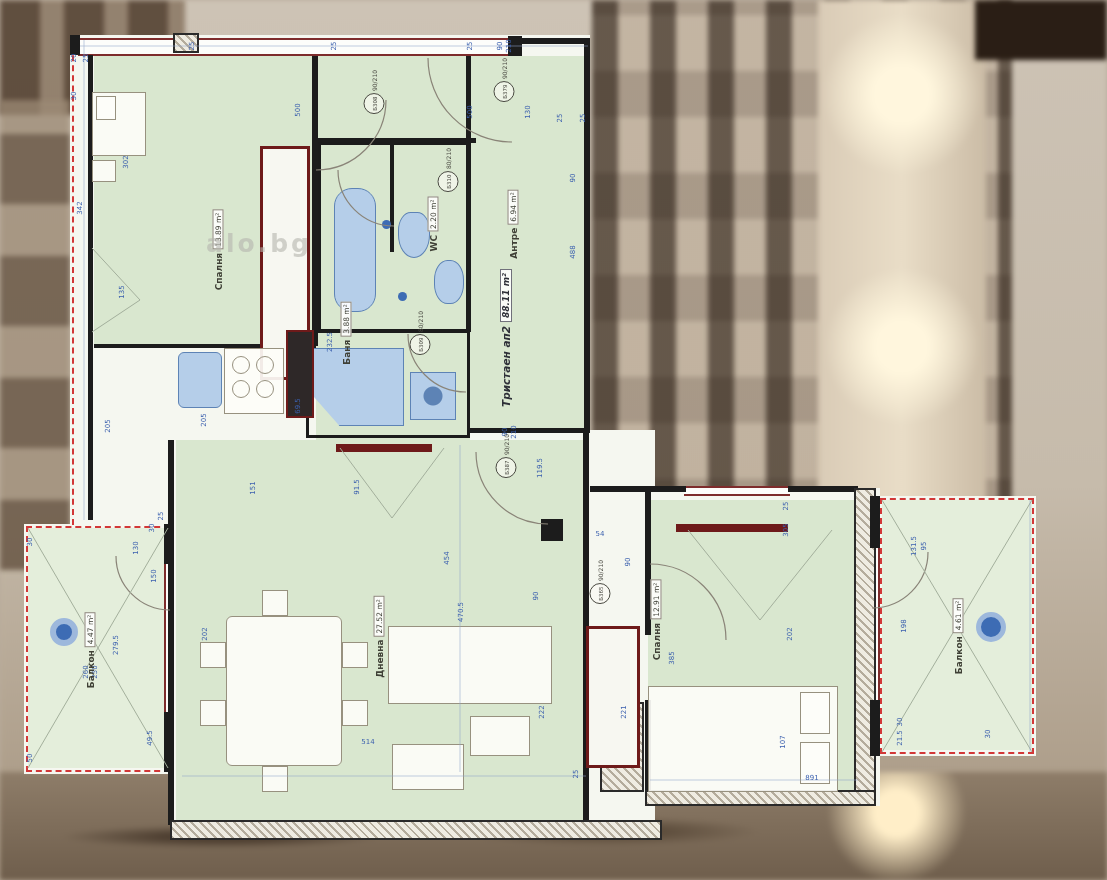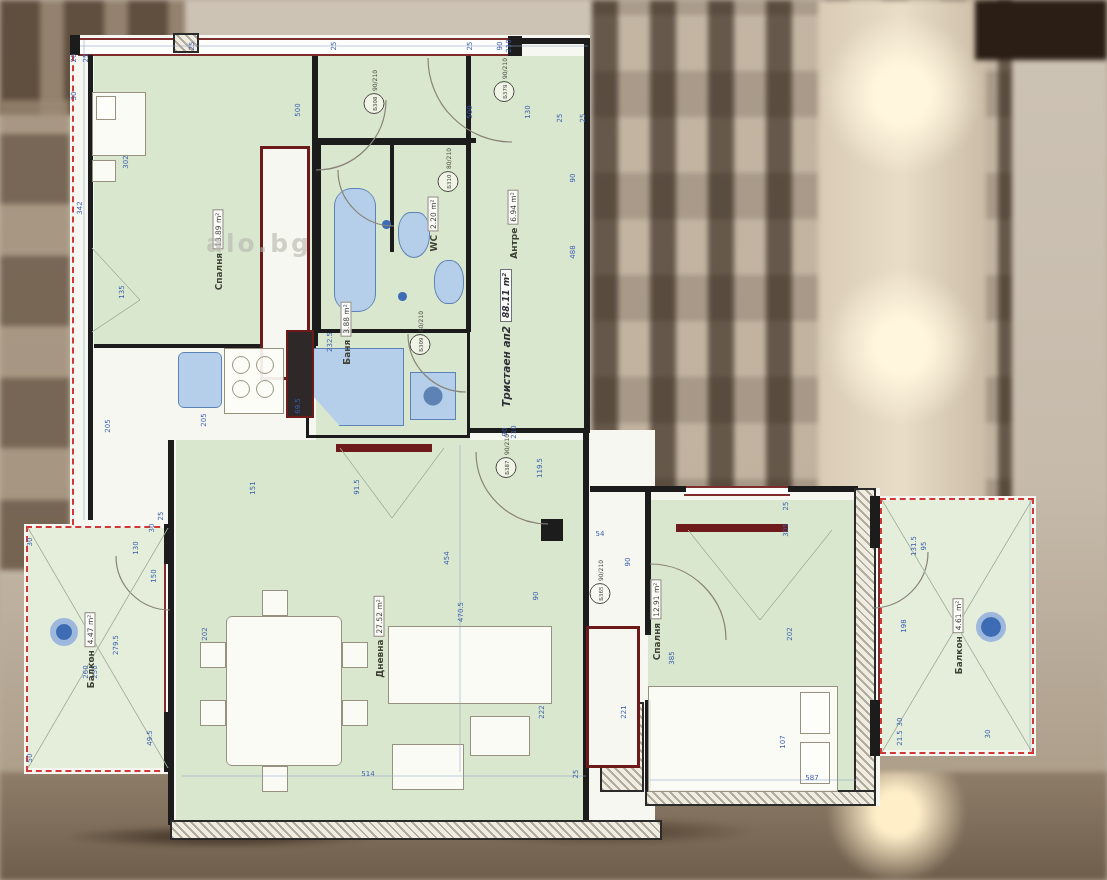--- a/index.html
+++ b/index.html
@@ -225,38 +225,38 @@
         <span class="dim rot" style="left: 514px; top: 432px;">210</span>
         <span class="dim rot" style="left: 540px; top: 468px;">119.5</span>
         <span class="dim rot" style="left: 447px; top: 558px;">454</span>
         <span class="dim rot" style="left: 461px; top: 612px;">470.5</span>
         <span class="dim rot" style="left: 536px; top: 596px;">90</span>
         <span class="dim rot" style="left: 152px; top: 528px;">30</span>
         <span class="dim rot" style="left: 161px; top: 516px;">25</span>
         <span class="dim rot" style="left: 136px; top: 548px;">130</span>
         <span class="dim rot" style="left: 154px; top: 576px;">150</span>
         <span class="dim rot" style="left: 205px; top: 634px;">202</span>
-        <span class="dim" style="left: 368px; top: 774px; text-align: center;">514</span>
+        <span class="dim" style="left: 368px; top: 742px; text-align: center;">514</span>
         <span class="dim rot" style="left: 542px; top: 712px;">222</span>
         <span class="dim rot" style="left: 624px; top: 712px;">221</span>
         <span class="dim rot" style="left: 576px; top: 774px;">25</span>
         <span class="dim rot" style="left: 116px; top: 645px;">279.5</span>
         <span class="dim rot" style="left: 86px; top: 672px;">260</span>
         <span class="dim rot" style="left: 95px; top: 672px;">250</span>
         <span class="dim rot" style="left: 150px; top: 738px;">49.5</span>
         <span class="dim rot" style="left: 30px; top: 758px;">50</span>
         <span class="dim rot" style="left: 30px; top: 542px;">30</span>
         <span class="dim" style="left: 600px; top: 534px;">54</span>
         <span class="dim rot" style="left: 786px; top: 506px;">25</span>
         <span class="dim rot" style="left: 786px; top: 530px;">305</span>
         <span class="dim rot" style="left: 628px; top: 562px;">90</span>
         <span class="dim rot" style="left: 672px; top: 658px;">385</span>
         <span class="dim rot" style="left: 790px; top: 634px;">202</span>
         <span class="dim rot" style="left: 783px; top: 742px;">107</span>
-        <span class="dim" style="left: 812px; top: 778px;">587</span>
+        <span class="dim" style="left: 812px; top: 778px;">891</span>
         <span class="dim rot" style="left: 914px; top: 546px;">131.5</span>
         <span class="dim rot" style="left: 924px; top: 546px;">95</span>
         <span class="dim rot" style="left: 904px; top: 626px;">198</span>
         <span class="dim rot" style="left: 900px; top: 722px;">30</span>
         <span class="dim rot" style="left: 900px; top: 738px;">21.5</span>
         <span class="dim rot" style="left: 988px; top: 734px;">30</span>
         <div class="room-label" style="left: 218px; top: 250px;">
           <span>Спалня</span>
           <span class="room-area">13.89 m²</span>
         </div>

